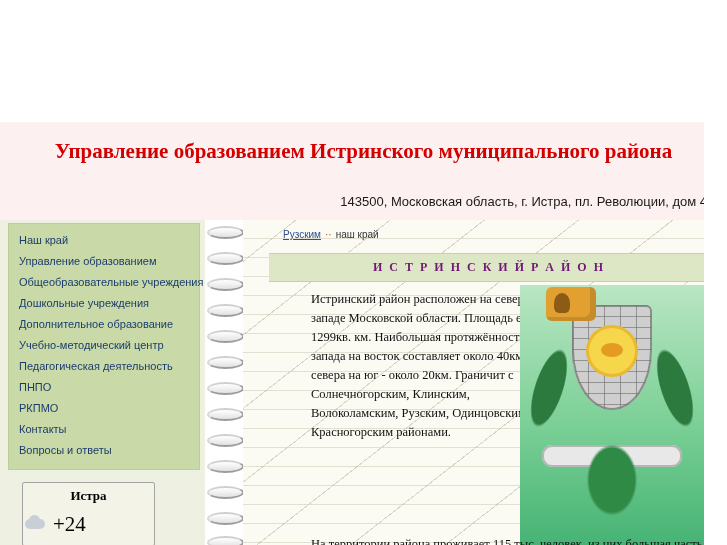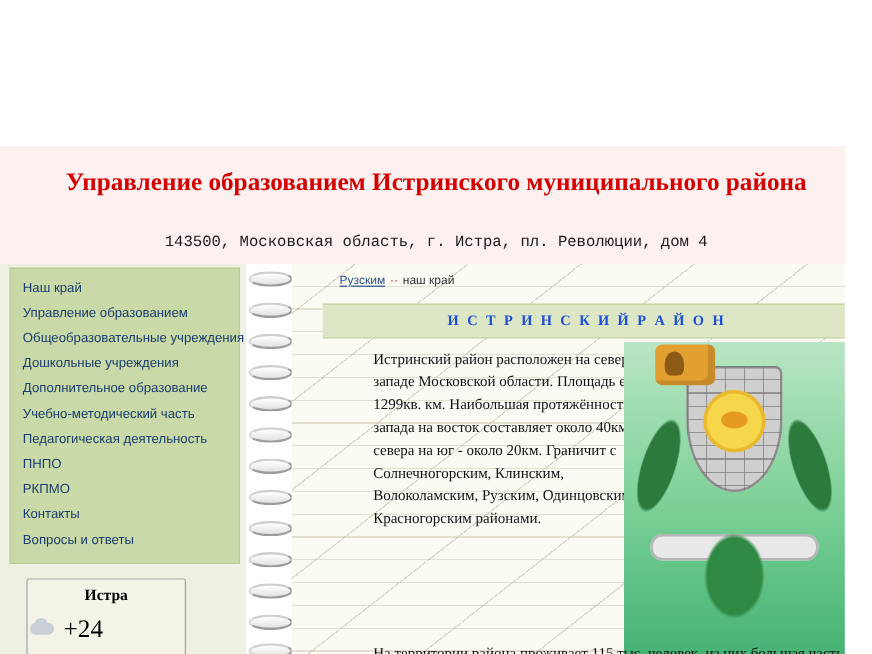--- a/index.html
+++ b/index.html
@@ -51,22 +51,22 @@
     font-size: 21px;
     font-weight: bold;
     color: #d40000;
     line-height: 26px;
   }
   .site-address {
     position: absolute;
     left: 20px;
     top: 72px;
     width: 687px;
-    text-align: center;
-    font-family: Liberation Mono, monospace;
+    text-align: right;
+    font-family: Liberation Sans, sans-serif;
     font-size: 13px;
     color: #1a1a1a;
   }
 
   
   .left-col {
     position: absolute;
     left: 0;
     top: 220px;
     width: 205px;
@@ -235,21 +235,21 @@
     background: #dde7c6;
     border-top: 1px solid #c4d3a4;
     border-bottom: 1px solid #c4d3a4;
   }
   .section-head-text {
     text-align: center;
     font-family: "Liberation Serif", serif;
     font-size: 12px;
     font-weight: bold;
     letter-spacing: 2px;
-    color: #1d4ed8;
+    color: #701a75;
     line-height: 27px;
   }
 
   .article {
     position: absolute;
     left: 68px;
     top: 70px;
     width: 230px;
     font-family: "Liberation Serif", serif;
     font-size: 12.5px;
@@ -384,21 +384,21 @@
     <div class="site-address">143500, Московская область, г. Истра, пл. Революции, дом 4</div>
   </div>
 
   <div class="left-col">
     <nav class="menu">
       <a class="menu-item">Наш край</a>
       <a class="menu-item">Управление образованием</a>
       <a class="menu-item">Общеобразовательные учреждения</a>
       <a class="menu-item">Дошкольные учреждения</a>
       <a class="menu-item">Дополнительное образование</a>
-      <a class="menu-item">Учебно-методический часть</a>
+      <a class="menu-item">Учебно-методический центр</a>
       <a class="menu-item">Педагогическая деятельность</a>
       <a class="menu-item">ПНПО</a>
       <a class="menu-item">РКПМО</a>
       <a class="menu-item">Контакты</a>
       <a class="menu-item">Вопросы и ответы</a>
     </nav>
 
     <div class="weather">
       <div class="weather-city">Истра</div>
       <div class="weather-row">

